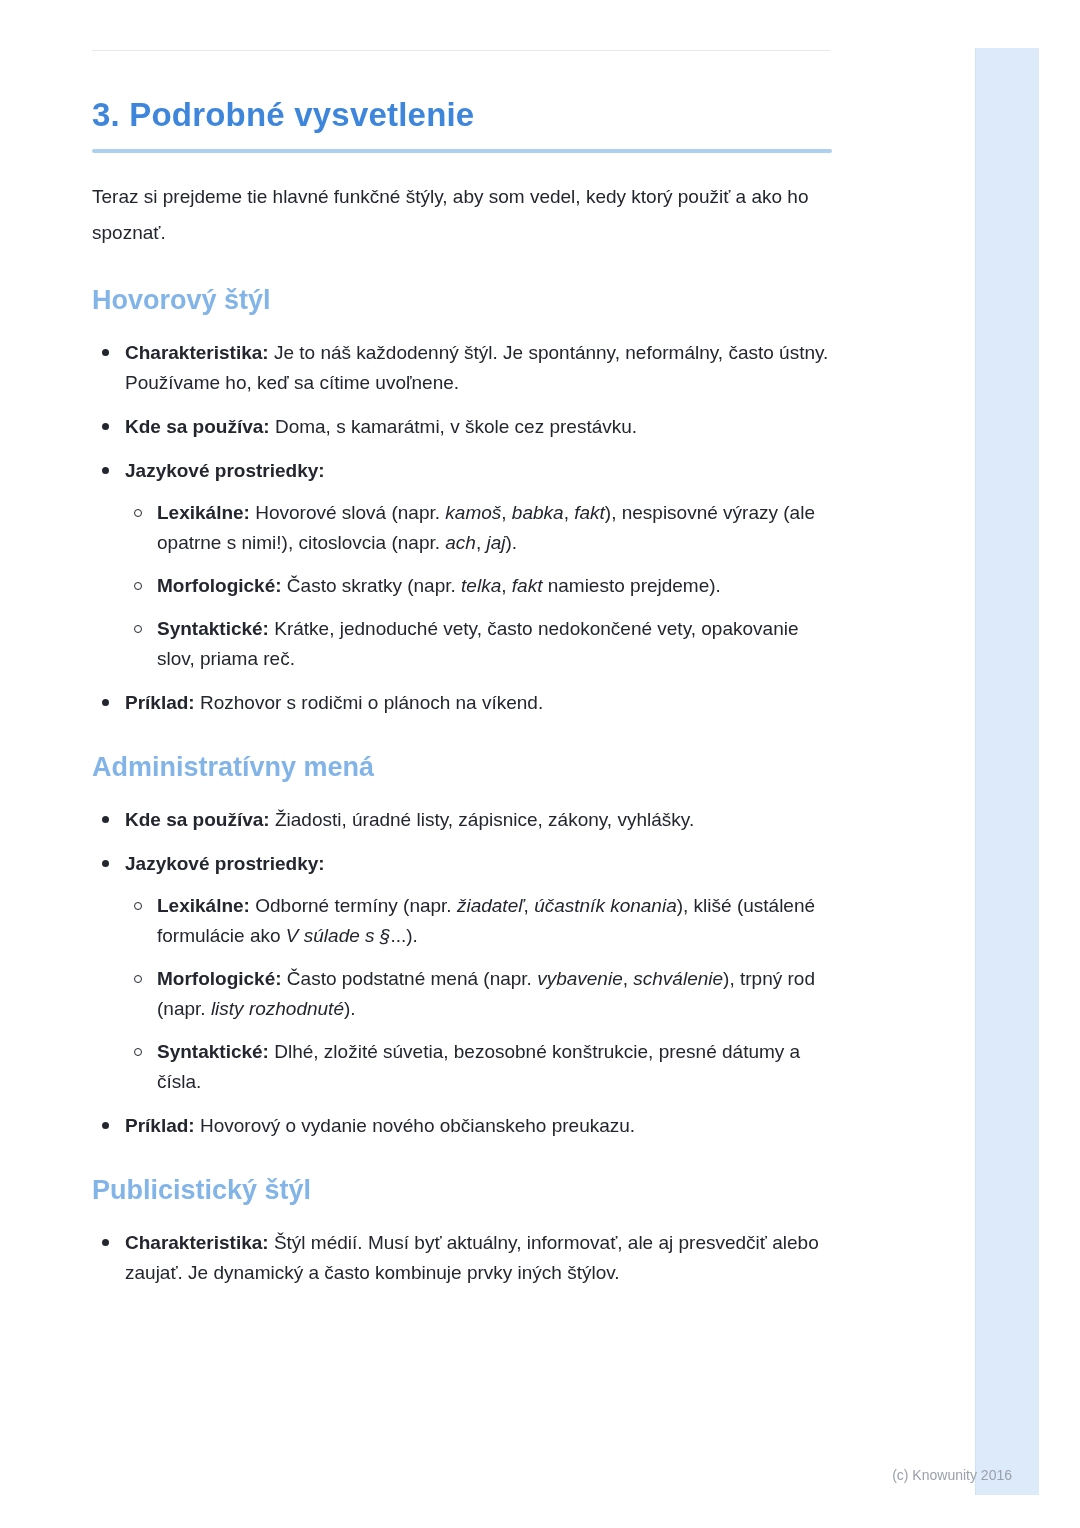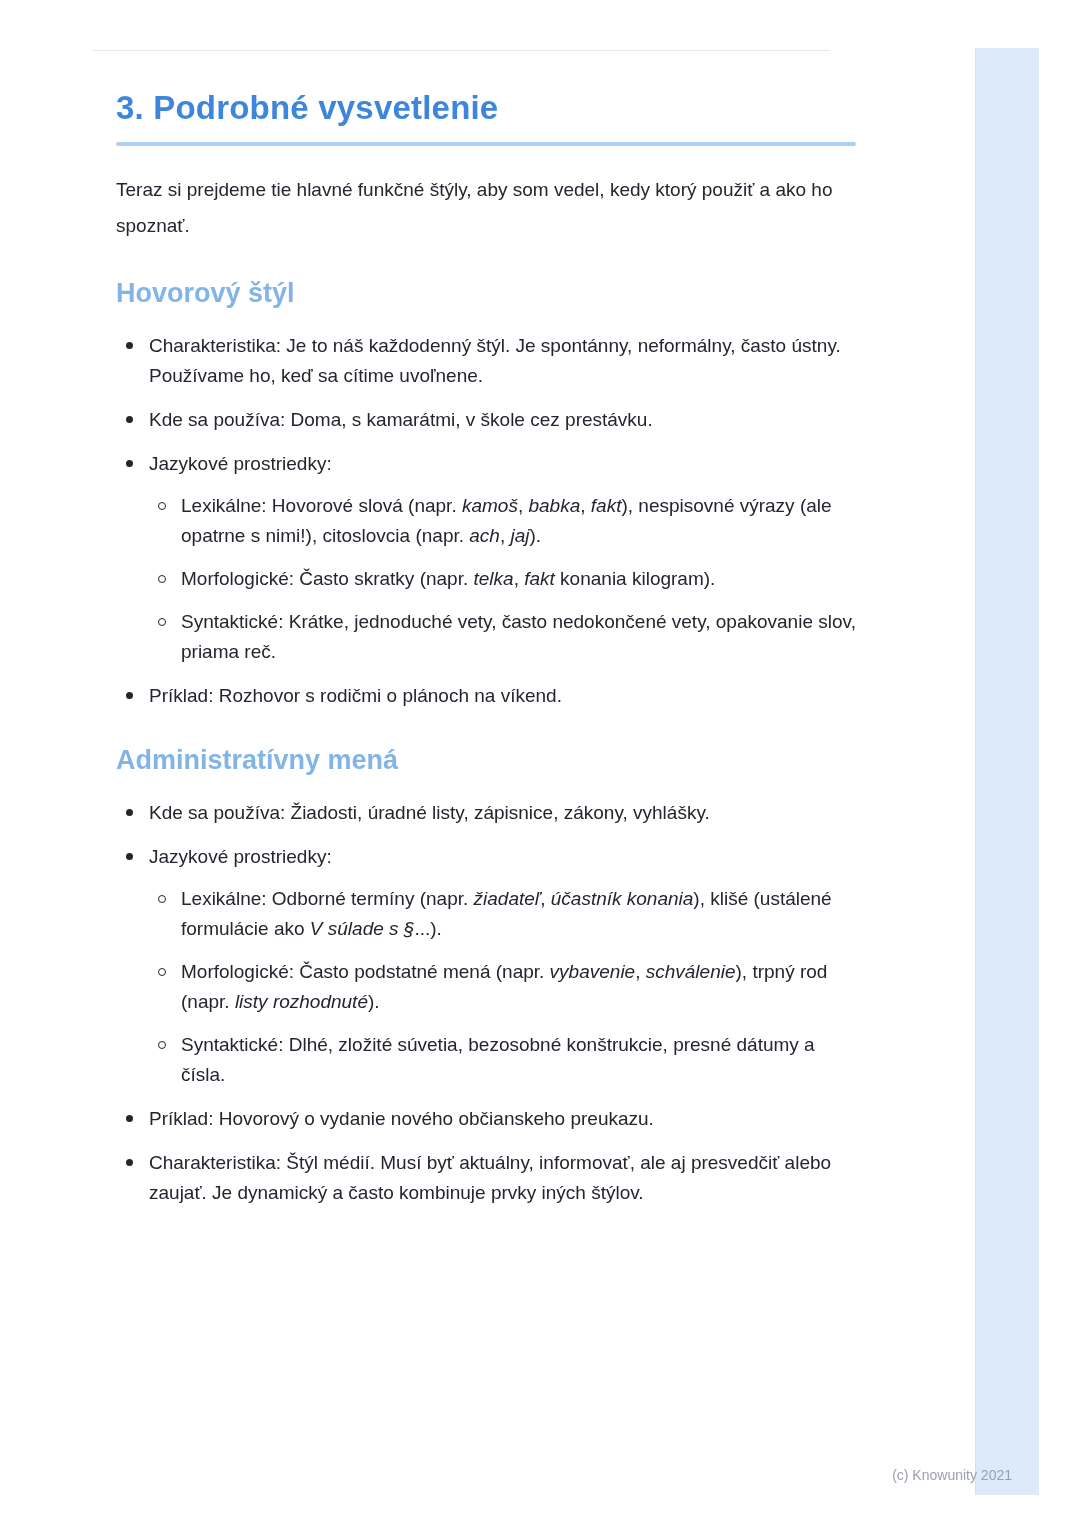--- a/index.html
+++ b/index.html
@@ -16,21 +16,21 @@
     width: 738px; height: 1px;
     background: var(--divider-gray, #e7e8ea);
   }
   .side-strip {
     position: absolute; left: 975px; top: 48px;
     width: 64px; height: 1447px;
     background: var(--strip-blue, #dceafa);
     border-left: 1px solid #cfe3f6;
   }
   .content {
-    position: absolute; left: 92px; top: 89px; width: 740px; margin-left: 24px;
+    position: absolute; left: 92px; top: 96px; width: 740px;
   }
   h1 {
     font-size: 33px; font-weight: bold; line-height: 37px;
     color: var(--title-blue, #3e86db);
     letter-spacing: 0.2px;
   }
   .title-rule {
     margin-top: 16px; height: 4px; border-radius: 2px;
     background: var(--rule-blue, #aed0f0);
   }
@@ -58,21 +58,21 @@
   ul.sub > li {
     position: relative; padding-left: 32px; margin-bottom: 13px;
   }
   ul.sub > li:last-child { margin-bottom: 0; }
   ul.sub > li::before {
     content: ""; position: absolute; left: 9px; top: 11px;
     width: 6px; height: 6px; border-radius: 50%;
     border: 1.6px solid var(--text-dark, #23262e);
     background: transparent;
   }
-  .b { font-weight: normal; }
+  .b { font-weight: bold; }
   .i { font-style: italic; }
   .footer {
     position: absolute; right: 68px; bottom: 45px;
     font-size: 14px;
     color: var(--footer-gray, #9aa0aa);
   }
 </style>
 </head>
 <body>
 
@@ -83,34 +83,35 @@
   <h1>3. Podrobné vysvetlenie</h1>
   <div class="title-rule"></div>
   <p class="intro">Teraz si prejdeme tie hlavné funkčné štýly, aby som vedel, kedy ktorý použiť a ako ho spoznať.</p>
   <div id="sections">
       <h2>Hovorový štýl</h2>
       <ul class="top">
         <li><span><span class="b ">Charakteristika: </span><span class="">Je to náš každodenný štýl. Je spontánny, neformálny, často ústny. Používame ho, keď sa cítime uvoľnene.</span></span></li>
         <li><span><span class="b ">Kde sa používa: </span><span class="">Doma, s kamarátmi, v škole cez prestávku.</span></span></li>
         <li><span><span class="b ">Jazykové prostriedky:</span></span><ul class="sub">
             <li><span><span class="b ">Lexikálne: </span><span class="">Hovorové slová (napr. </span><span class="i">kamoš</span><span class="">, </span><span class="i">babka</span><span class="">, </span><span class="i">fakt</span><span class="">), nespisovné výrazy (ale opatrne s nimi!), citoslovcia (napr. </span><span class="i">ach</span><span class="">, </span><span class="i">jaj</span><span class="">).</span></span></li>
-            <li><span><span class="b ">Morfologické: </span><span class="">Často skratky (napr. </span><span class="i">telka</span><span class="">, </span><span class="i">fakt</span><span class=""> konania kilogram).</span></span></li>
+            <li><span><span class="b ">Morfologické: </span><span class="">Často skratky (napr. </span><span class="i">telka</span><span class="">, </span><span class="i">fakt</span><span class=""> namiesto prejdeme).</span></span></li>
             <li><span><span class="b ">Syntaktické: </span><span class="">Krátke, jednoduché vety, často nedokončené vety, opakovanie slov, priama reč.</span></span></li>
           </ul></li>
         <li><span><span class="b ">Príklad: </span><span class="">Rozhovor s rodičmi o plánoch na víkend.</span></span></li>
       </ul>
       <h2>Administratívny mená</h2>
       <ul class="top">
         <li><span><span class="b ">Kde sa používa: </span><span class="">Žiadosti, úradné listy, zápisnice, zákony, vyhlášky.</span></span></li>
         <li><span><span class="b ">Jazykové prostriedky:</span></span><ul class="sub">
             <li><span><span class="b ">Lexikálne: </span><span class="">Odborné termíny (napr. </span><span class="i">žiadateľ</span><span class="">, </span><span class="i">účastník konania</span><span class="">), klišé (ustálené formulácie ako </span><span class="i">V súlade s §</span><span class="">...).</span></span></li>
             <li><span><span class="b ">Morfologické: </span><span class="">Často podstatné mená (napr. </span><span class="i">vybavenie</span><span class="">, </span><span class="i">schválenie</span><span class="">), trpný rod (napr. </span><span class="i">listy rozhodnuté</span><span class="">).</span></span></li>
             <li><span><span class="b ">Syntaktické: </span><span class="">Dlhé, zložité súvetia, bezosobné konštrukcie, presné dátumy a čísla.</span></span></li>
           </ul></li>
         <li><span><span class="b ">Príklad: </span><span class="">Hovorový o vydanie nového občianskeho preukazu.</span></span></li>
       </ul>
+      <h2>Publicistický štýl</h2>
       <ul class="top">
         <li><span><span class="b ">Charakteristika: </span><span class="">Štýl médií. Musí byť aktuálny, informovať, ale aj presvedčiť alebo zaujať. Je dynamický a často kombinuje prvky iných štýlov.</span></span></li>
       </ul>
     </div>
 </div>
 
-<div class="footer">(c) Knowunity 2021</div>
+<div class="footer">(c) Knowunity 2016</div>
 
 </body></html>

